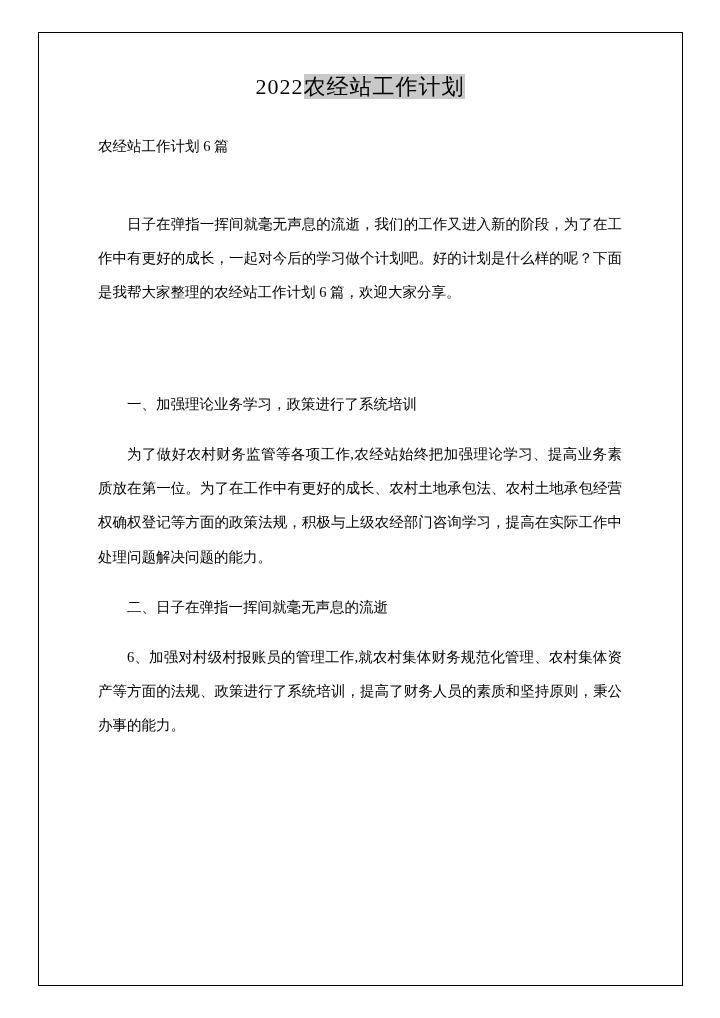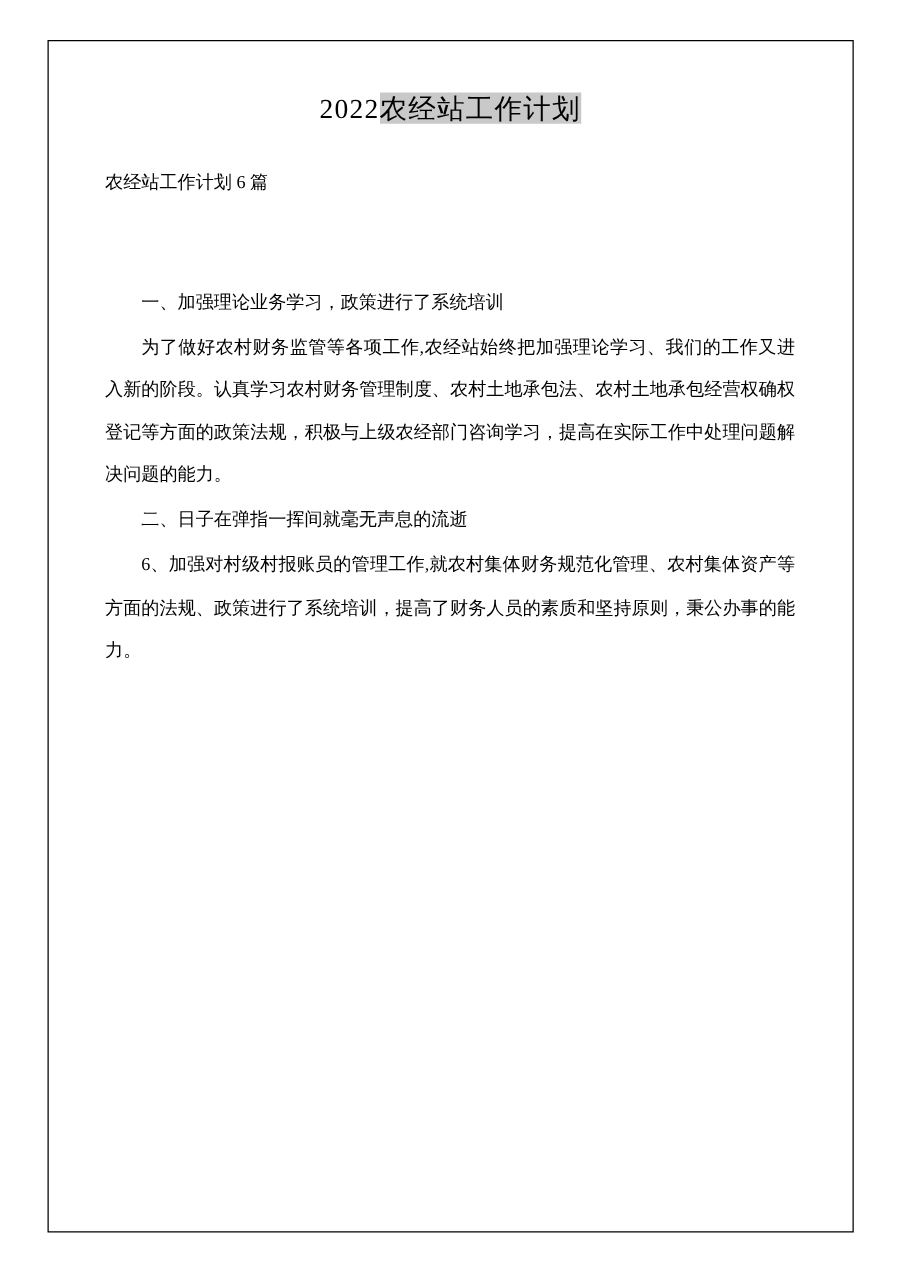--- a/index.html
+++ b/index.html
@@ -41,21 +41,21 @@
     font-size: 22px;
     font-weight: normal;
     letter-spacing: 1px;
     margin: 0 0 26px 0;
     line-height: 1.5;
   }
   .doc-title .hl {
     background: #c9c9c9;
   }
   p {
-    margin: 2px;
+    margin: 16px;
     font-size: 14.5px;
     line-height: 2.35;
     text-align: justify;
   }
   .indent {
     text-indent: 2em;
   }
   .spacer-lg {
     height: 46px;
   }
@@ -76,26 +76,27 @@
   <div class="content">
 
     <div class="doc-title">
       <span>2022</span><span class="hl">农经站工作计划</span>
     </div>
 
     <p class="sub-head">农经站工作计划 6 篇</p>
 
     <div class="spacer-sm"></div>
 
+    <p class="indent">日子在弹指一挥间就毫无声息的流逝，我们的工作又进入新的阶段，为了在工作中有更好的成长，一起对今后的学习做个计划吧。好的计划是什么样的呢？下面是我帮大家整理的农经站工作计划 6 篇，欢迎大家分享。</p>
 
     <div class="spacer-lg"></div>
 
 
     <p class="indent">一、加强理论业务学习，政策进行了系统培训</p>
 
-    <p class="indent">为了做好农村财务监管等各项工作,农经站始终把加强理论学习、我们的工作又进入新的阶段。认真学习农村财务管理制度、农村土地承包法、农村土地承包经营权确权登记等方面的政策法规，积极与上级农经部门咨询学习，提高在实际工作中处理问题解决问题的能力。</p>
+    <p class="indent">为了做好农村财务监管等各项工作,农经站始终把加强理论学习、提高业务素质放在第一位。为了在工作中有更好的成长、农村土地承包法、农村土地承包经营权确权登记等方面的政策法规，积极与上级农经部门咨询学习，提高在实际工作中处理问题解决问题的能力。</p>
 
     <p class="indent">二、日子在弹指一挥间就毫无声息的流逝</p>
 
     <p class="indent">6、加强对村级村报账员的管理工作,就农村集体财务规范化管理、农村集体资产等方面的法规、政策进行了系统培训，提高了财务人员的素质和坚持原则，秉公办事的能力。</p>
 
   </div>
 </div>
 
 </body></html>

